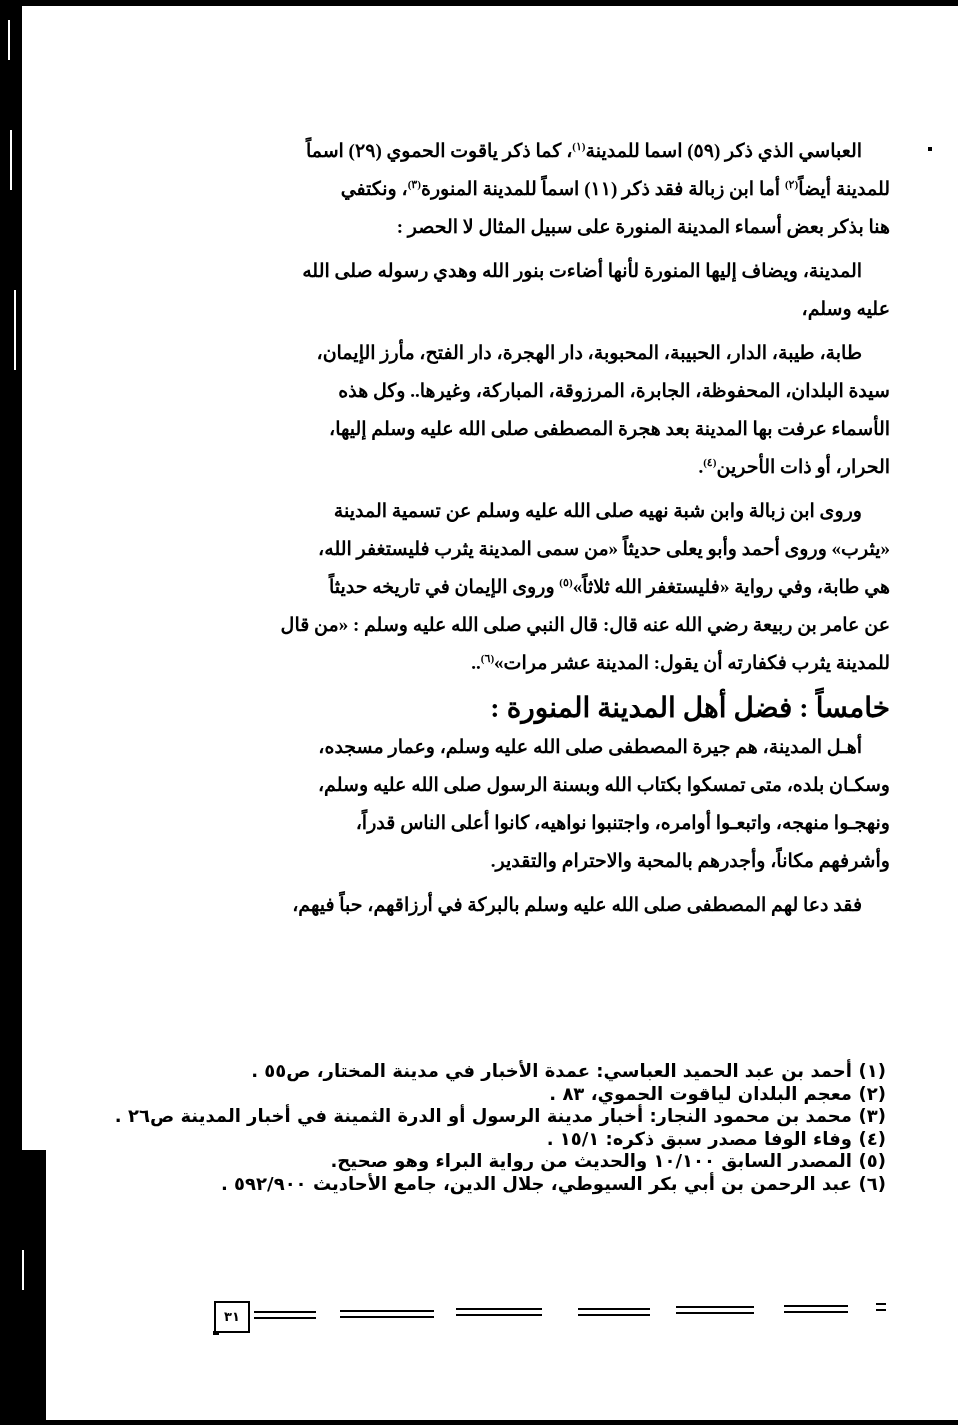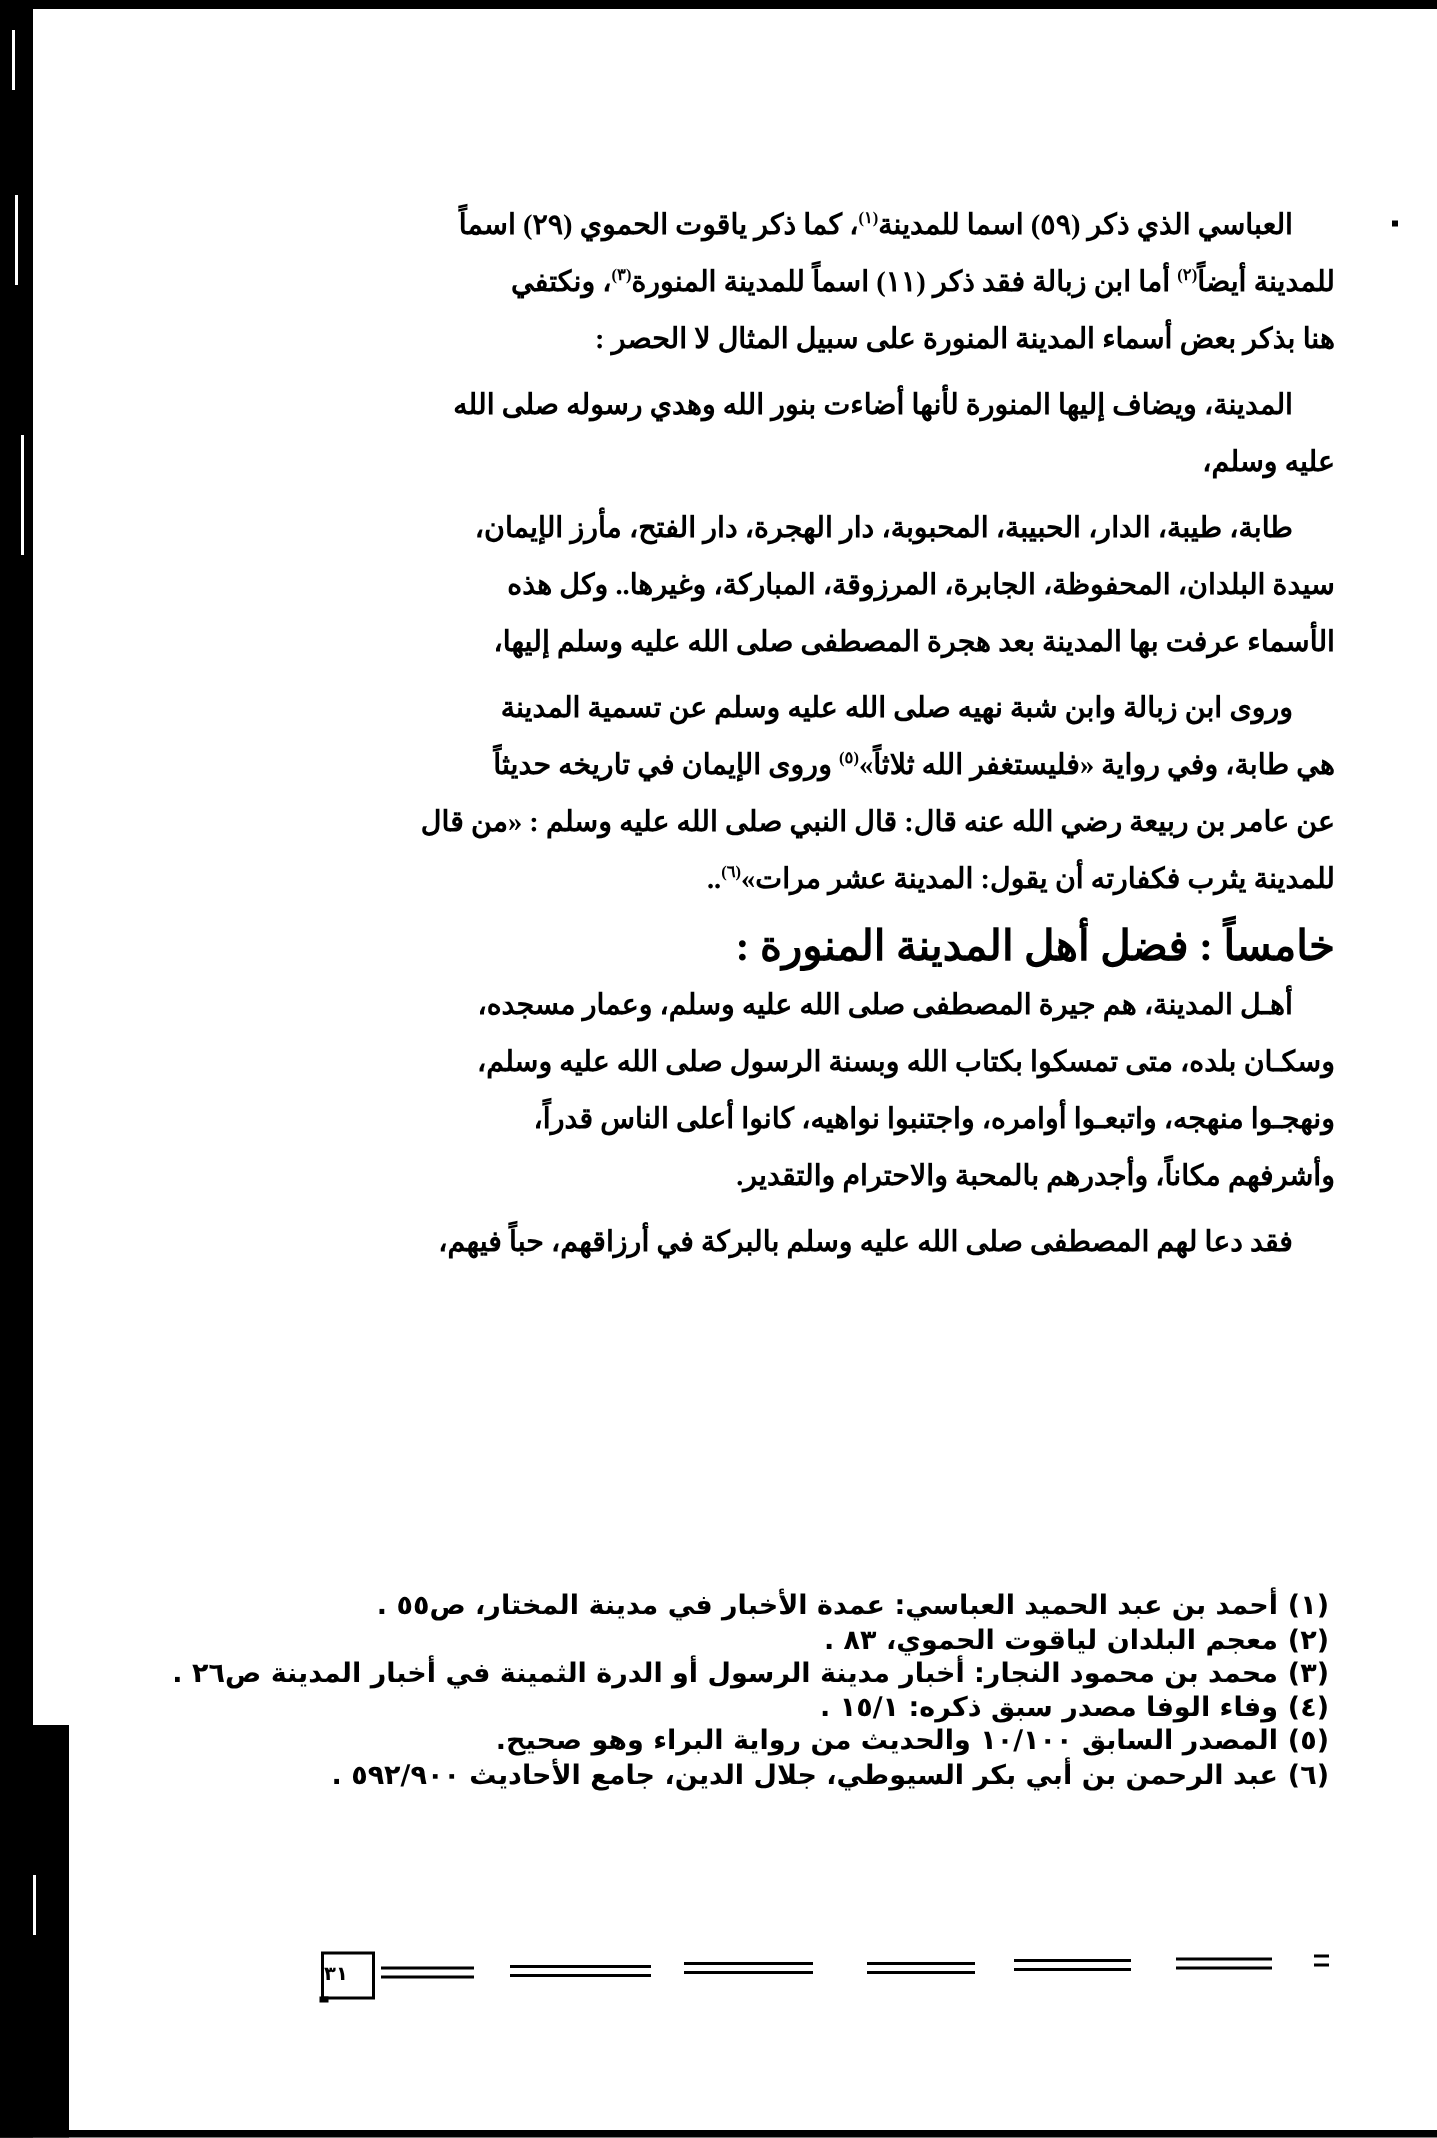--- a/index.html
+++ b/index.html
@@ -19,21 +19,21 @@
   .line.indent { padding-right:28px; }
   .para-gap { height:6px; }
   .heading { font-size:28px; font-weight:bold; line-height:40px; text-align:right; margin-top:6px; }
   sup { font-size:11px; vertical-align:super; line-height:0; }
 
   .footnotes { position:absolute; left:250px; top:1060px; width:636px; direction:rtl; }
   .fn { font-size:18px; font-weight:bold; line-height:22.5px; white-space:nowrap; text-align:right; }
   .fn-num { display:inline-block; width:34px; }
 
   .footer { position:absolute; left:214px; top:1298px; width:680px; height:36px; }
-  .page-box { position:absolute; left:0; top:3px; width:32px; height:28px; border:2px solid #000; font-size:13px; font-weight:bold; text-align:left; line-height:28px; direction:rtl; }
+  .page-box { position:absolute; left:0; top:3px; width:32px; height:28px; border:2px solid #000; font-size:13px; font-weight:bold; text-align:center; line-height:28px; direction:rtl; }
   .page-box::after { content:""; position:absolute; left:-3px; bottom:-4px; width:6px; height:4px; background:#000; }
   .dbl { position:absolute; height:8px; border-top:2px solid #000; border-bottom:2px solid #000; box-sizing:border-box; }
   .dbl-small { position:absolute; width:10px; height:8px; border-top:2px solid #000; border-bottom:2px solid #000; box-sizing:border-box; }
 </style>
 </head>
 <body>
 
 <div class="scan-top"></div>
 <div class="scan-left"></div>
 <div class="scan-left-low"></div>
@@ -48,22 +48,24 @@
     <div class="line indent"><span>العباسي الذي ذكر (٥٩) اسما للمدينة</span><sup>(١)</sup><span>، كما ذكر ياقوت الحموي (٢٩) اسماً</span></div>
     <div class="line"><span>للمدينة أيضاً</span><sup>(٢)</sup><span> أما ابن زبالة فقد ذكر (١١) اسماً للمدينة المنورة</span><sup>(٣)</sup><span>، ونكتفي</span></div>
     <div class="line"><span>هنا بذكر بعض أسماء المدينة المنورة على سبيل المثال لا الحصر :</span></div>
     <div class="para-gap"></div>
     <div class="line indent"><span>المدينة، ويضاف إليها المنورة لأنها أضاءت بنور الله وهدي رسوله صلى الله</span></div>
     <div class="line"><span>عليه وسلم،</span></div>
     <div class="para-gap"></div>
     <div class="line indent"><span>طابة، طيبة، الدار، الحبيبة، المحبوبة، دار الهجرة، دار الفتح، مأرز الإيمان،</span></div>
     <div class="line"><span>سيدة البلدان، المحفوظة، الجابرة، المرزوقة، المباركة، وغيرها.. وكل هذه</span></div>
     <div class="line"><span>الأسماء عرفت بها المدينة بعد هجرة المصطفى صلى الله عليه وسلم إليها،</span></div>
+    <div class="line"><span>الحرار، أو ذات الأحرين</span><sup>(٤)</sup><span>.</span></div>
     <div class="para-gap"></div>
     <div class="line indent"><span>وروى ابن زبالة وابن شبة نهيه صلى الله عليه وسلم عن تسمية المدينة</span></div>
+    <div class="line"><span>«يثرب» وروى أحمد وأبو يعلى حديثاً «من سمى المدينة يثرب فليستغفر الله،</span></div>
     <div class="line"><span>هي طابة، وفي رواية «فليستغفر الله ثلاثاً»</span><sup>(٥)</sup><span> وروى الإيمان في تاريخه حديثاً</span></div>
     <div class="line"><span>عن عامر بن ربيعة رضي الله عنه قال: قال النبي صلى الله عليه وسلم : «من قال</span></div>
     <div class="line"><span>للمدينة يثرب فكفارته أن يقول: المدينة عشر مرات»</span><sup>(٦)</sup><span>..</span></div>
     <div class="heading">خامساً : فضل أهل المدينة المنورة :</div>
     <div class="line indent"><span>أهـل المدينة، هم جيرة المصطفى صلى الله عليه وسلم، وعمار مسجده،</span></div>
     <div class="line"><span>وسكـان بلده، متى تمسكوا بكتاب الله وبسنة الرسول صلى الله عليه وسلم،</span></div>
     <div class="line"><span>ونهجـوا منهجه، واتبعـوا أوامره، واجتنبوا نواهيه، كانوا أعلى الناس قدراً،</span></div>
     <div class="line"><span>وأشرفهم مكاناً، وأجدرهم بالمحبة والاحترام والتقدير.</span></div>
     <div class="para-gap"></div>
     <div class="line indent"><span>فقد دعا لهم المصطفى صلى الله عليه وسلم بالبركة في أرزاقهم، حباً فيهم،</span></div>

